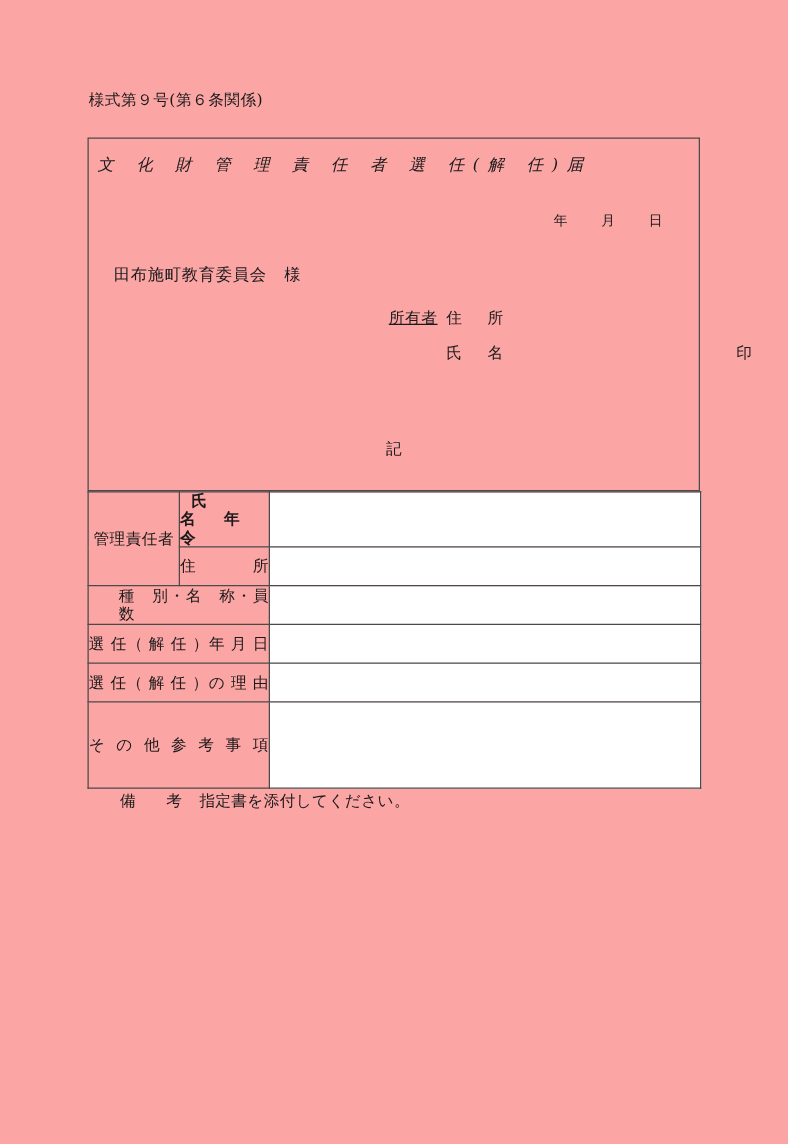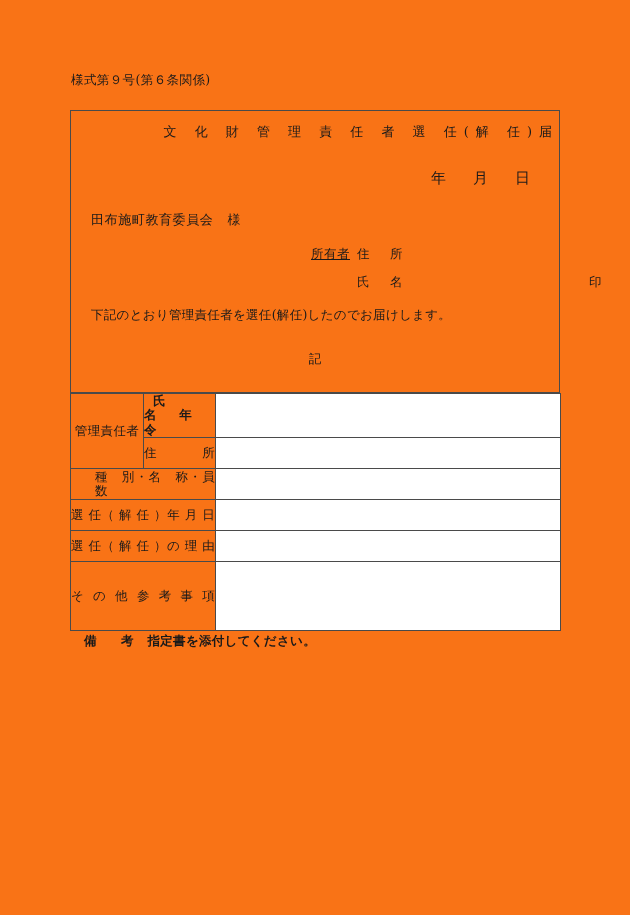--- a/index.html
+++ b/index.html
@@ -12,21 +12,21 @@
     background: #fdfdfc;
     font-family: "DejaVu Serif", "Liberation Serif", serif;
     color: #1a1a1a;
     position: relative;
     overflow: hidden;
   }
 
   .page {
     position: absolute;
     inset: 0;
-    background: #f97316;
+    background: #fca5a5;
   }
 
   
   .form-number {
     position: absolute;
     left: 71px;
     top: 72px;
     font-size: 12.5px;
     letter-spacing: 0.4px;
     white-space: nowrap;
@@ -41,32 +41,33 @@
     height: 283px;
     border: 1px solid #4a4a4a;
     box-sizing: border-box;
   }
 
   .doc-title {
     position: absolute;
     left: 0;
     top: 12px;
     width: 100%;
-    text-align: right;
+    text-align: left;
     font-size: 13px;
     letter-spacing: 7px;
     text-indent: 7px;
     white-space: nowrap;
+    font-style: italic;
   }
 
   .date-line {
     position: absolute;
     right: 28px;
     top: 58px;
-    font-size: 15px;
+    font-size: 11px;
     letter-spacing: 1px;
     white-space: nowrap;
   }
   .date-line .gap { display: inline-block; width: 26px; }
 
   .addressee {
     position: absolute;
     left: 20px;
     top: 100px;
     font-size: 13px;
@@ -158,26 +159,25 @@
     line-height: 1.12;
     padding: 2px 9px 0 9px;
     font-weight: bold;
   }
 
   .value-cell { background: #ffffff; }
 
   
   .footnote {
     position: absolute;
-    left: 84px;
+    left: 96px;
     top: 633px;
     font-size: 12.5px;
     letter-spacing: 0.3px;
     white-space: nowrap;
-    font-weight: bold;
   }
   .footnote .note-label {
     display: inline-block;
     letter-spacing: 6px;
     margin-right: 8px;
   }
 </style>
 </head>
 <body>
 
@@ -200,21 +200,20 @@
     <div class="owner-block">
       <span class="owner-row">
         <span class="owner-label">所有者</span><span class="owner-field">住　所</span>
       </span>
       <span class="owner-row">
         <span class="owner-label"></span><span class="owner-field">氏　名</span>
         <span class="seal-mark">印</span>
       </span>
     </div>
 
-    <div class="statement">下記のとおり管理責任者を選任(解任)したのでお届けします。</div>
 
     <div class="ki-mark">記</div>
 
   </div>
 
   <table class="form-table">
     <colgroup>
       <col class="col-group">
       <col class="col-sub">
       <col class="col-value">

